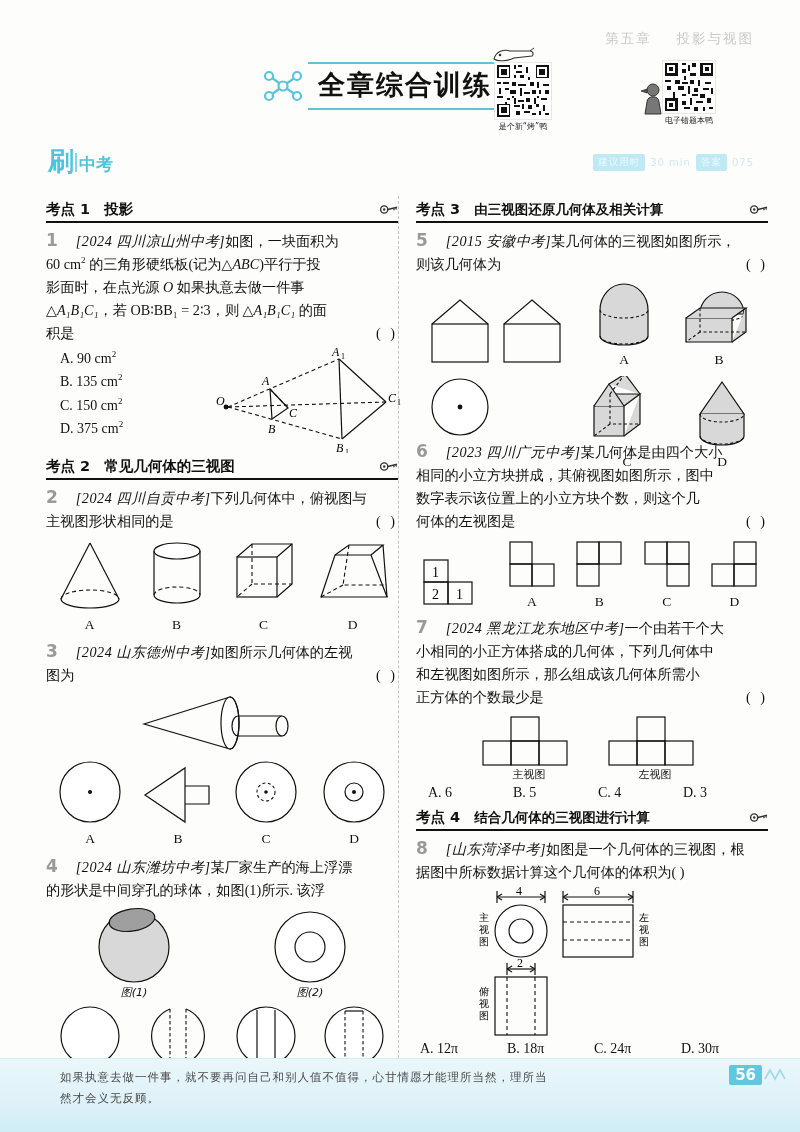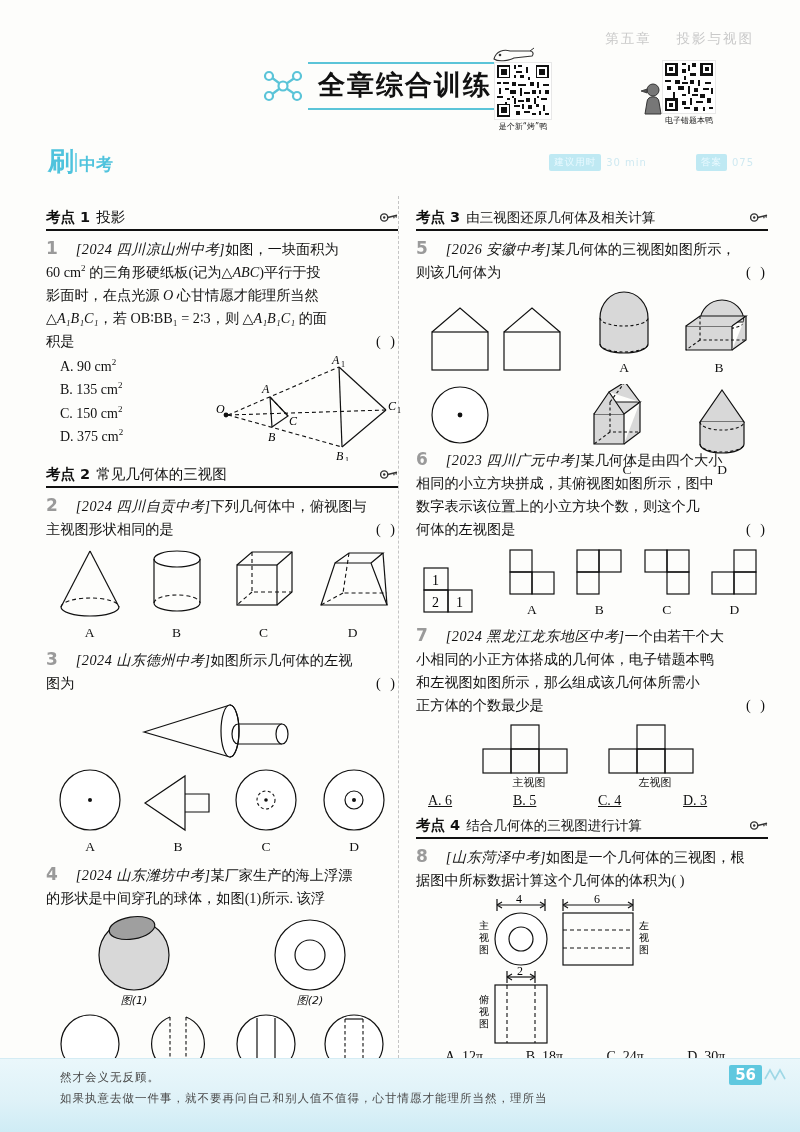--- a/index.html
+++ b/index.html
@@ -52,53 +52,53 @@
     display:flex; align-items:flex-end;
     font-family:"DejaVu Sans","Liberation Sans",sans-serif;
     font-weight:bold;
   }
   .brand .b1 { font-size:26px; color:#4fc3dd; line-height:1; }
   .brand .bar { width:2px; height:19px; background:#7fd6e8; margin:0 2px 2px 1px; }
   .brand .b2 { font-size:17px; color:#4fc3dd; line-height:1; margin-bottom:1px; }
 
   .meta { position:absolute; top:154px; right:46px; display:flex; align-items:center; gap:5px;
           font-family:"DejaVu Sans","Liberation Sans",sans-serif; }
-  .meta .pill { background:#bfe9f3; color:#eafaff; font-size:9.5px; padding:2px 5px; border-radius:2px; letter-spacing:1px;margin-left:44px;}
+  .meta .pill { background:#bfe9f3; color:#eafaff; font-size:9.5px; padding:2px 5px; border-radius:2px; letter-spacing:1px;}
   .meta .val { color:#cfe9f1; font-size:10px; letter-spacing:1px; }
 
   
-  .col { position:absolute; top:208px; width:352px; }
+  .col { position:absolute; top:200px; width:352px; }
   .col-l { left:46px; }
   .col-r { left:416px; }
   .divider { position:absolute; top:196px; left:398px; width:0; height:862px;
              border-left:1px dashed #c4c4c4; }
 
   
   .kaodian {
     display:flex; align-items:center; gap:6px;
     border-bottom:2px solid #111;
     padding-bottom:2px; margin-bottom:7px;
     font-family:"DejaVu Sans","Liberation Sans",sans-serif;
   }
   .kaodian .kd-label { font-weight:bold; font-size:14.5px; letter-spacing:0; }
-  .kaodian .kd-title { font-weight:normal; font-size:14.5px; margin-left:0; flex:1; }
+  .kaodian .kd-title { font-weight:bold; font-size:14.5px; margin-left:8px; flex:1; }
   .key-icon { width:18px; height:13px; flex:0 0 auto; }
 
   
   .q { margin-bottom:3px; }
   .q-body { font-size:14.2px; line-height:1.62; text-align:justify; }
   .qnum {
     float:left; font-size:17px; color:#9a9a9a;
     font-family:"DejaVu Sans","Liberation Sans",sans-serif;
     font-weight:bold; line-height:1.25; margin-right:1px;
   }
   .src { font-style:italic; letter-spacing:0.5px;margin-left:17px; }
   .paren { letter-spacing:3px; }
   .opts-row { display:flex; font-size:14px; padding-left:12px; margin-top:4px; }
-  .opts-row span { width:25%;text-decoration:underline; }
+  .opts-row span { width:25%; }
   .opt-line { padding-left:14px; font-size:14px; line-height:1.62; }
   sup { font-size:9px; vertical-align:super; }
 
   .figrow { display:flex; justify-content:space-around; align-items:flex-end; margin:4px 0 0; }
   .figcell { text-align:center; }
   .figlabel { font-size:13.5px; margin-top:2px; font-family:"Liberation Serif",serif; }
   .cn-label { font-family:"DejaVu Sans","Liberation Sans",sans-serif; font-size:11px; }
 
   svg { display:block; }
   .ln { fill:none; stroke:#111; stroke-width:1.2; }
@@ -300,21 +300,21 @@
         <path d="M13.5 5.1 L14.2 7.3 M15.8 4.6 L16.4 6.6" stroke="#333" stroke-width="1.2"></path>
       </svg>
     </div>
 
     <div class="q">
       <div class="q-body">
         <span class="qnum">1</span>
         <span class="src">[2024 四川凉山州中考]</span><span>如图，一块面积为</span><br>
         <span>60 cm<sup>2</sup></span>
         <span>的三角形硬纸板(记为</span><span style="font-style:italic">△ABC</span><span>)平行于投</span><br>
-        <span>影面时，在点光源</span> <span style="font-style:italic">O</span> <span>心甘情愿才能理所当然</span><br>
+        <span>影面时，在点光源</span> <span style="font-style:italic">O</span> <span>如果执意去做一件事</span><br>
         <span style="font-style:italic">△A₁B₁C₁</span><span>，若</span> <span style="">OB∶BB₁ = 2∶3</span><span>，则</span> <span style="font-style:italic">△A₁B₁C₁</span> <span>的面</span><br>
         <span>积是</span>
         <span style="float:right" class="paren">(        )</span>
       </div>
       <div style="clear:both; position:relative; height:108px;">
         <div class="opt-line" style="position:absolute; left:0; top:2px;">
           <div>A. 90 cm<sup>2</sup></div>
           <div>B. 135 cm<sup>2</sup></div>
           <div>C. 150 cm<sup>2</sup></div>
           <div>D. 375 cm<sup>2</sup></div>
@@ -530,21 +530,21 @@
         <circle cx="4.2" cy="6.5" r="3.6" fill="none" stroke="#333" stroke-width="1.4"></circle>
         <circle cx="4.2" cy="6.5" r="1.2" fill="#333"></circle>
         <path d="M7.8 6.5 L17 4.2" stroke="#333" stroke-width="1.4" fill="none"></path>
         <path d="M13.5 5.1 L14.2 7.3 M15.8 4.6 L16.4 6.6" stroke="#333" stroke-width="1.2"></path>
       </svg>
     </div>
 
     <div class="q">
       <div class="q-body">
         <span class="qnum">5</span>
-        <span class="src">[2026 安徽中考]</span><span>某几何体的三视图如图所示，</span><br>
+        <span class="src">[2015 安徽中考]</span><span>某几何体的三视图如图所示，</span><br>
         <span>则该几何体为</span>
         <span style="float:right" class="paren">(        )</span>
       </div>
       <div style="clear:both; position:relative; height:164px; margin-top:2px;">
 
         <svg style="position:absolute; left:6px; top:4px;" width="160" height="156" viewBox="0 0 160 156">
           <path class="ln" d="M10 42 L38 18 L66 42"></path>
           <rect class="ln" x="10" y="42" width="56" height="38"></rect>
           <path class="ln" d="M82 42 L110 18 L138 42"></path>
           <rect class="ln" x="82" y="42" width="56" height="38"></rect>
@@ -657,21 +657,21 @@
             <div class="figlabel">D</div>
           </div>
         </div>
       </div>
     </div>
 
     <div class="q" style="margin-top:7px;">
       <div class="q-body">
         <span class="qnum">7</span>
         <span class="src">[2024 黑龙江龙东地区中考]</span><span>一个由若干个大</span><br>
-        <span>小相同的小正方体搭成的几何体，电子错题本鸭</span><br>
+        <span>小相同的小正方体搭成的几何体，下列几何体中</span><br>
         <span>和左视图如图所示，那么组成该几何体所需小</span><br>
         <span>正方体的个数最少是</span>
         <span style="float:right" class="paren">(        )</span>
       </div>
       <div style="clear:both; display:flex; justify-content:center; gap:30px; margin-top:4px;">
         <div class="figcell">
           <svg width="96" height="54" viewBox="0 0 96 54">
             <rect class="ln" x="30" y="4" width="28" height="24"></rect>
             <rect class="ln" x="2" y="28" width="28" height="24"></rect>
             <rect class="ln" x="30" y="28" width="28" height="24"></rect>
@@ -746,32 +746,32 @@
           <text x="50" y="80" font-family="Liberation Serif, serif" font-size="12">2</text>
 
           <text x="12" y="108" font-family="DejaVu Sans, sans-serif" font-size="10">俯</text>
           <text x="12" y="120" font-family="DejaVu Sans, sans-serif" font-size="10">视</text>
           <text x="12" y="132" font-family="DejaVu Sans, sans-serif" font-size="10">图</text>
           <rect class="ln" x="28" y="90" width="52" height="58"></rect>
           <path class="ln-d" d="M40 90 L40 148" style="stroke-dasharray:4 3"></path>
           <path class="ln-d" d="M68 90 L68 148" style="stroke-dasharray:4 3"></path>
         </svg>
       </div>
-      <div class="opts-row" style="margin-top:2px; padding-left:4px;margin-left:25px;">
+      <div class="opts-row" style="margin-top:2px; padding-left:4px;">
         <span>A. 12π</span>
         <span>B. 18π</span>
         <span>C. 24π</span>
         <span>D. 30π</span>
       </div>
     </div>
   </div>
 
   <div class="footer">
     <div class="quote">
+      <div>如果执意去做一件事，就不要再问自己和别人值不值得，心甘情愿才能理所当然，理所当</div>
       <div>然才会义无反顾。</div>
-      <div>如果执意去做一件事，就不要再问自己和别人值不值得，心甘情愿才能理所当然，理所当</div>
     </div>
     <div class="pageno">56</div>
     <svg class="corner" width="22" height="16" viewBox="0 0 22 16">
       <path d="M1 12 L6 3 L11 12 L16 3 L21 12" fill="none" stroke="#9fd8e6" stroke-width="1.6"></path>
     </svg>
   </div>
 </div>
 
 </body></html>

